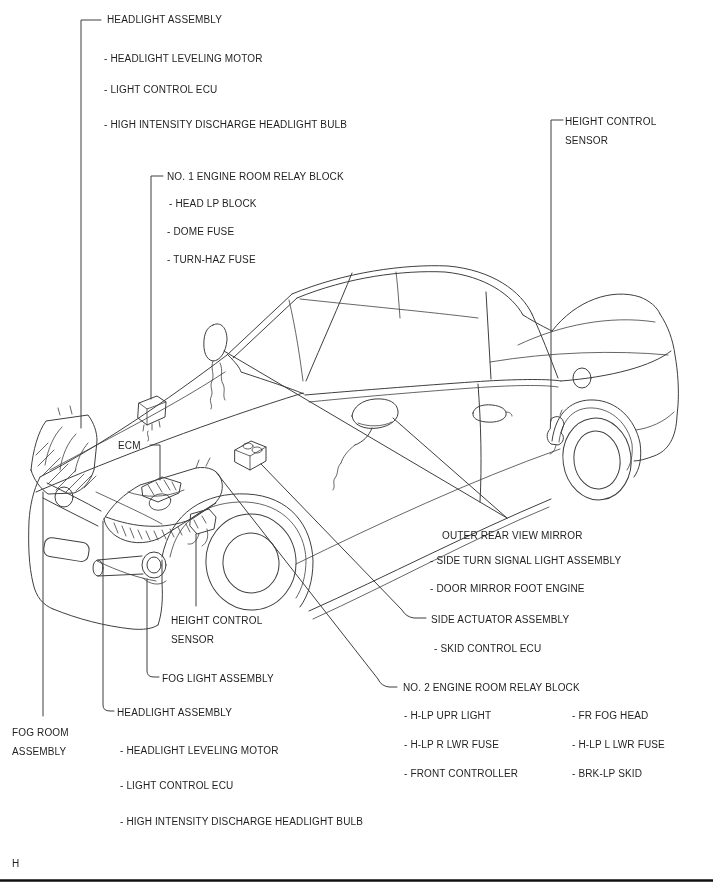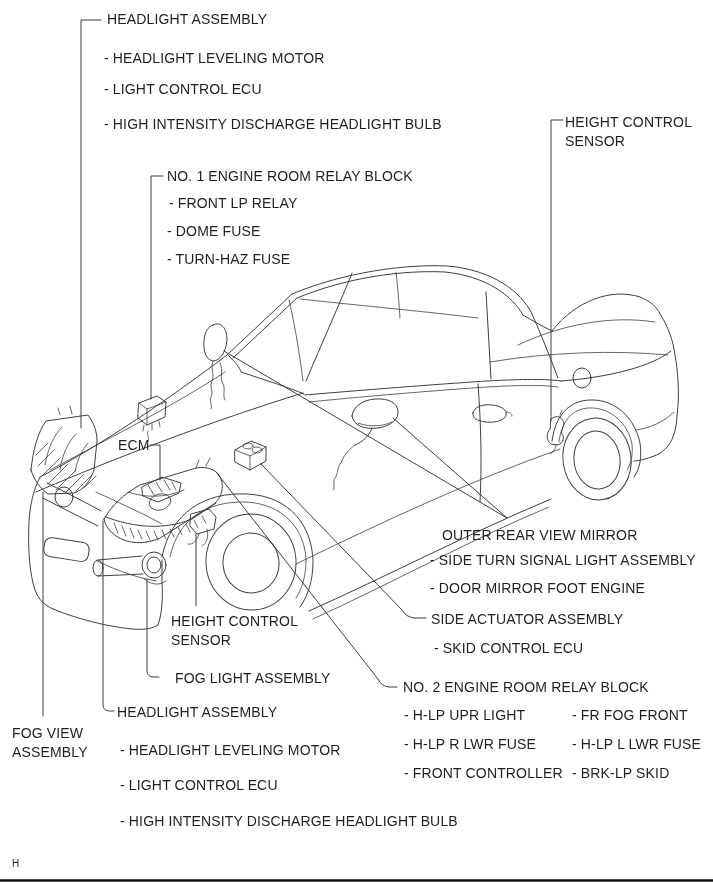--- a/index.html
+++ b/index.html
@@ -3,21 +3,21 @@
 <meta charset="utf-8">
 <style>
   html,body{margin:0;padding:0;background:#ffffff;}
   body{
     width:713px;height:882px;position:relative;overflow:hidden;
     font-family:"Liberation Sans","DejaVu Sans",sans-serif;
     color:#1f1f1f;
   }
   .lbl{
     position:absolute;white-space:nowrap;
-    font-size:14px;letter-spacing:.15px;line-height:13px;
+    font-size:10px;letter-spacing:.15px;line-height:13px;
     color:#1f1f1f;
   }
   .lbl2{line-height:18.5px;}
   .footer-mark{position:absolute;font-size:10px;color:#1f1f1f;}
   svg{position:absolute;left:0;top:0;}
   .art path,.art ellipse,.art line,.art rect{fill:none;stroke:#3f3f3f;stroke-width:1;stroke-linecap:round;stroke-linejoin:round;}
   .art .thin{stroke-width:.8;}
   .art .rule{stroke:#111;stroke-width:2.5;}
 </style>
 </head>
@@ -172,21 +172,21 @@
 
   <line x1="0" y1="880.5" x2="713" y2="880.5" class="rule"></line>
 </svg>
 
 <div class="lbl" style="left:107px;top:13px">HEADLIGHT ASSEMBLY</div>
 <div class="lbl" style="left:104px;top:52px">- HEADLIGHT LEVELING MOTOR</div>
 <div class="lbl" style="left:104px;top:83px">- LIGHT CONTROL ECU</div>
 <div class="lbl" style="left:104px;top:118px">- HIGH INTENSITY DISCHARGE HEADLIGHT BULB</div>
 
 <div class="lbl" style="left:167px;top:170px">NO. 1 ENGINE ROOM RELAY BLOCK</div>
-<div class="lbl" style="left:169px;top:197px">- FRONT LP RELAY</div>
+<div class="lbl" style="left:169px;top:197px">- HEAD LP BLOCK</div>
 <div class="lbl" style="left:167px;top:225px">- DOME FUSE</div>
 <div class="lbl" style="left:167px;top:253px">- TURN-HAZ FUSE</div>
 
 <div class="lbl lbl2" style="left:565px;top:113px">
   <div>HEIGHT CONTROL</div>
   <div>SENSOR</div>
 </div>
 
 <div class="lbl" style="left:118px;top:439px">ECM</div>
 
@@ -194,34 +194,34 @@
 <div class="lbl" style="left:430px;top:554px">- SIDE TURN SIGNAL LIGHT ASSEMBLY</div>
 <div class="lbl" style="left:430px;top:582px">- DOOR MIRROR FOOT ENGINE</div>
 
 <div class="lbl" style="left:431px;top:613px">SIDE ACTUATOR ASSEMBLY</div>
 <div class="lbl" style="left:434px;top:642px">- SKID CONTROL ECU</div>
 
 <div class="lbl" style="left:403px;top:681px">NO. 2 ENGINE ROOM RELAY BLOCK</div>
 <div class="lbl" style="left:404px;top:709px">- H-LP UPR LIGHT</div>
 <div class="lbl" style="left:404px;top:738px">- H-LP R LWR FUSE</div>
 <div class="lbl" style="left:404px;top:767px">- FRONT CONTROLLER</div>
-<div class="lbl" style="left:572px;top:709px">- FR FOG FRONT</div>
+<div class="lbl" style="left:572px;top:709px">- FR FOG HEAD</div>
 <div class="lbl" style="left:572px;top:738px">- H-LP L LWR FUSE</div>
 <div class="lbl" style="left:572px;top:767px">- BRK-LP SKID</div>
 
 <div class="lbl lbl2" style="left:171px;top:612px">
   <div>HEIGHT CONTROL</div>
   <div>SENSOR</div>
 </div>
 
-<div class="lbl" style="left:175px;top:672px">FOG LIGHT ASSEMBLY</div>
+<div class="lbl" style="left:162px;top:672px">FOG LIGHT ASSEMBLY</div>
 
 <div class="lbl" style="left:117px;top:706px">HEADLIGHT ASSEMBLY</div>
 <div class="lbl" style="left:120px;top:744px">- HEADLIGHT LEVELING MOTOR</div>
 <div class="lbl" style="left:120px;top:779px">- LIGHT CONTROL ECU</div>
 <div class="lbl" style="left:120px;top:815px">- HIGH INTENSITY DISCHARGE HEADLIGHT BULB</div>
 
 <div class="lbl lbl2" style="left:12px;top:724px">
-  <div>FOG VIEW</div>
+  <div>FOG ROOM</div>
   <div>ASSEMBLY</div>
 </div>
 
 <div class="footer-mark" style="left:12px;top:858px">H</div>
 
 </body></html>

